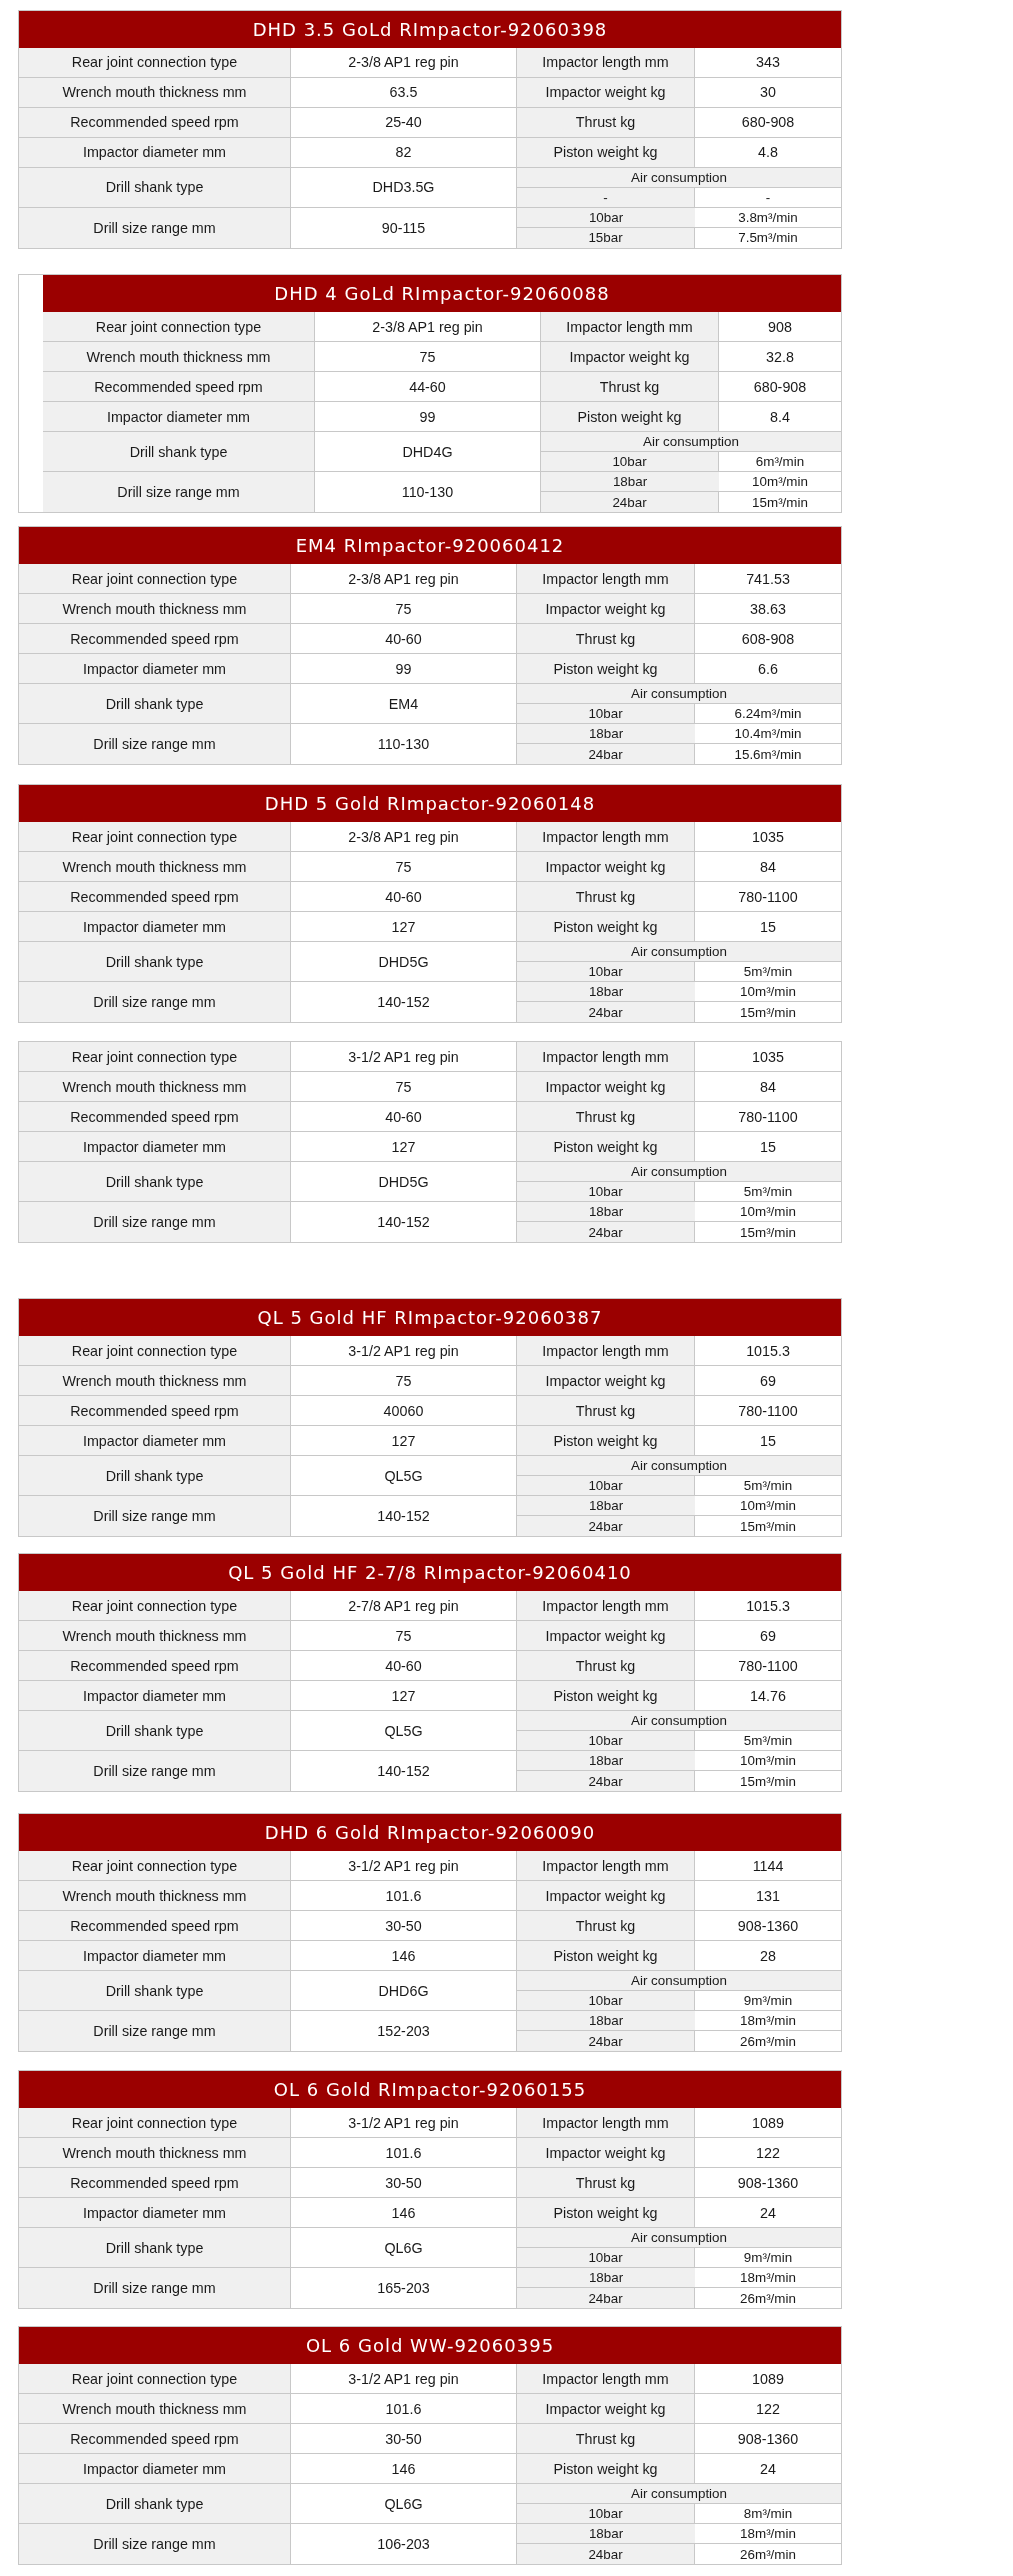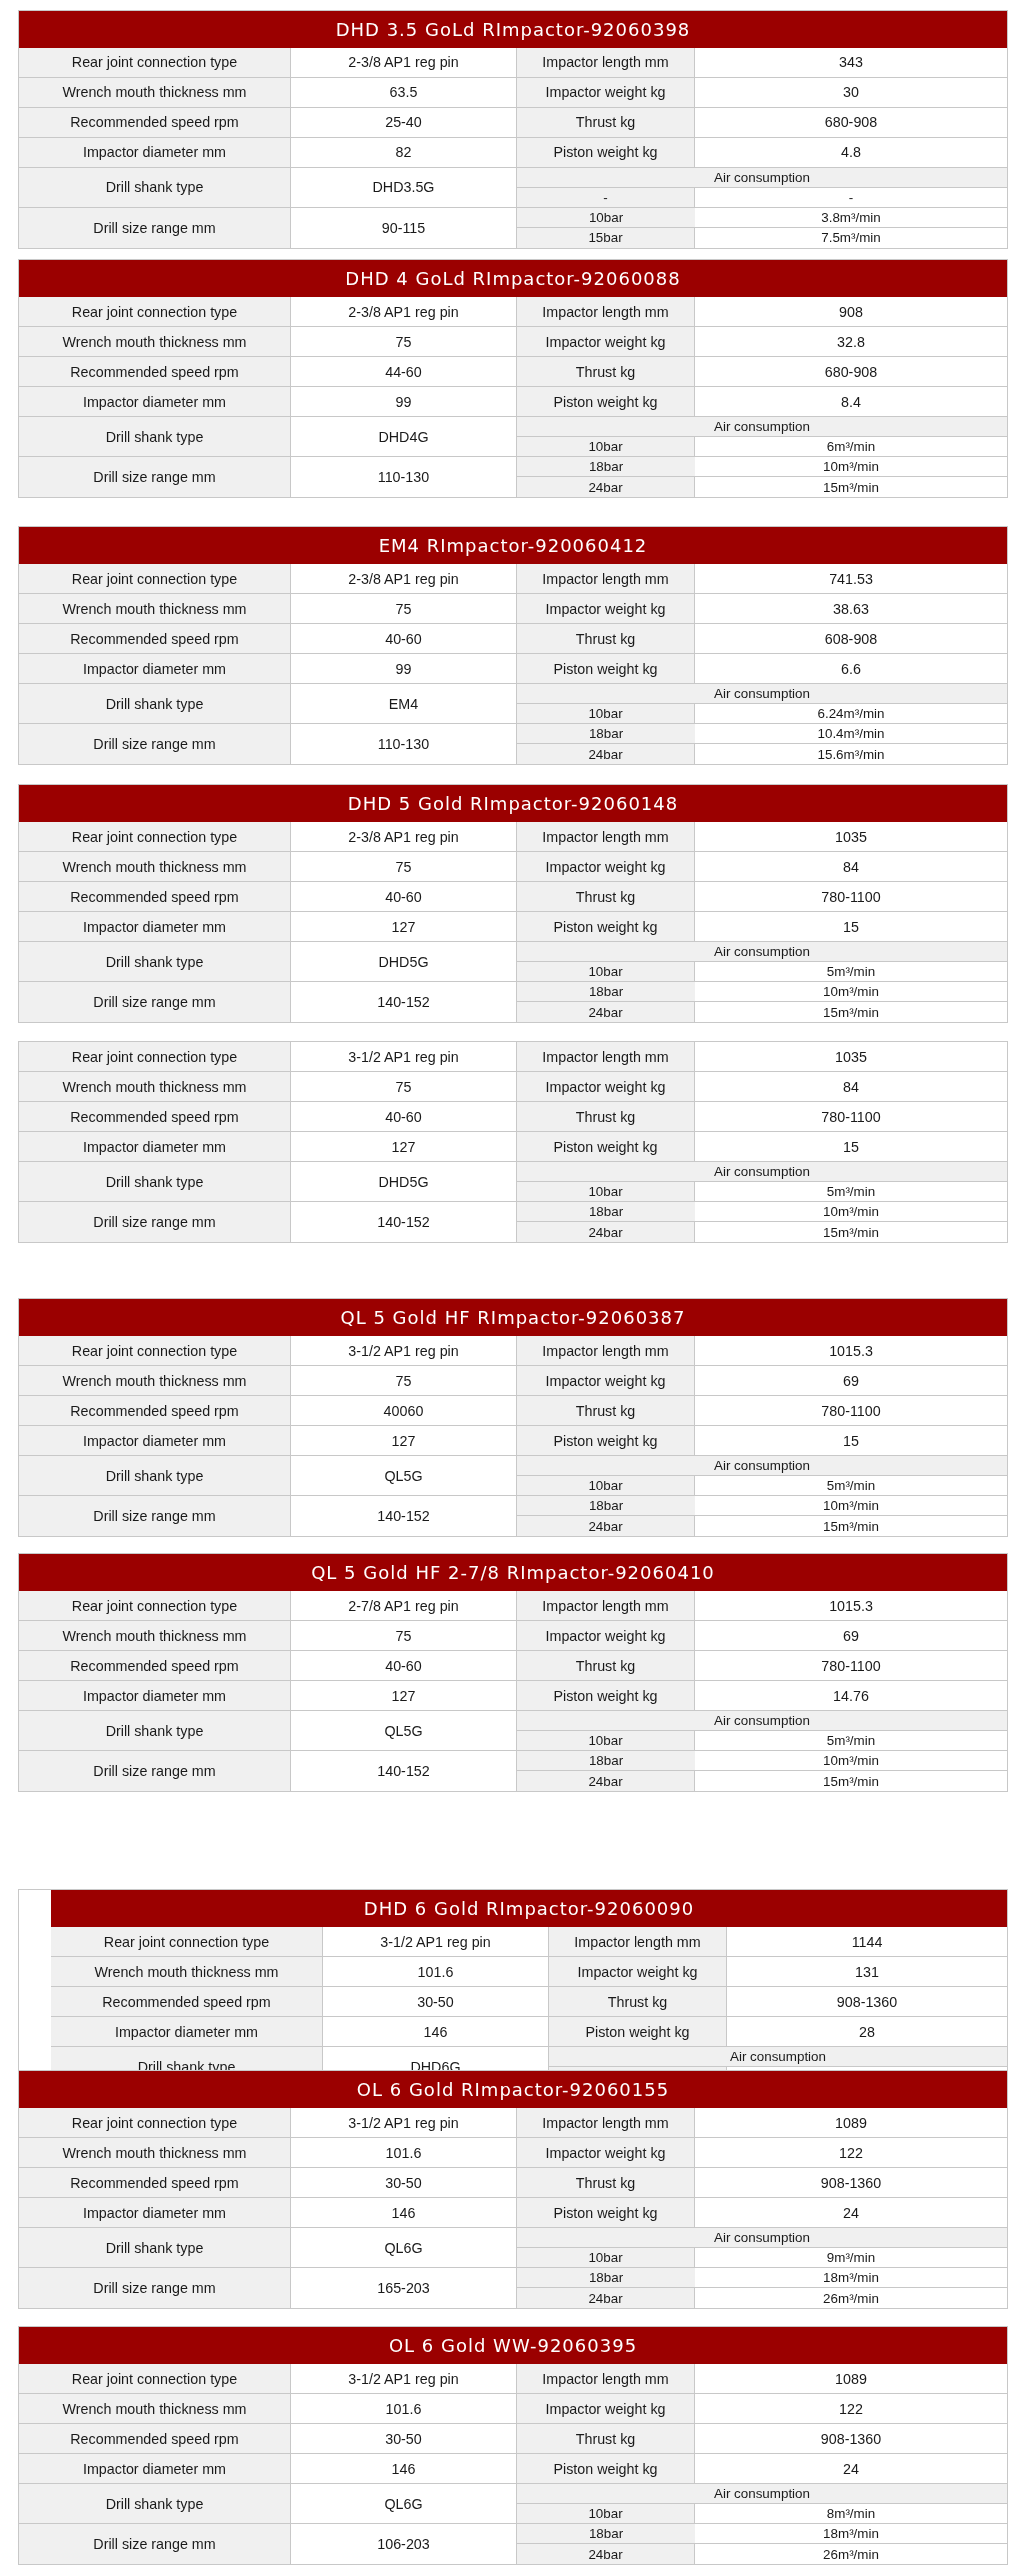--- a/index.html
+++ b/index.html
@@ -1,17 +1,17 @@
 <!DOCTYPE html>
 <html><head>
 <meta charset="utf-8">
 <style>
   html, body { margin: 0; padding: 0; background: #ffffff; }
   body { width: 1014px; height: 2576px; position: relative; font-family: "Liberation Sans", "DejaVu Sans", sans-serif; color: #1a1a1a; overflow: hidden; }
-  .spec-table { position: absolute; left: 18px; width: 990px; border: 1px solid #c8c8c8; box-sizing: border-box; background: #fff; }
+  .spec-table { position: absolute; left: 18px; width: 824px; border: 1px solid #c8c8c8; box-sizing: border-box; background: #fff; }
   .spec-title { height: 37px; background: #9b0000; color: #ffffff; font-family: "DejaVu Sans", sans-serif; font-size: 18px; letter-spacing: 1px; display: flex; align-items: center; justify-content: center; }
   .grid { display: grid; grid-template-columns: 272px 226px 178px 1fr; }
   .cell { display: flex; align-items: center; justify-content: center; font-size: 14.3px; border-right: 1px solid #c8c8c8; border-bottom: 1px solid #c8c8c8; box-sizing: border-box; height: 30px; text-align: center; white-space: nowrap; }
   .cell:nth-child(4n) { border-right: none; }
   .lbl { background: #f0f0f0; }
   .val { background: #ffffff; }
   .lower { display: grid; grid-template-columns: 272px 226px 1fr; }
   .lower .left-col { display: grid; grid-template-rows: 40px 40px; }
   .lower .left-col .cell { height: auto; text-align: right; }
   .lower .left-col .cell:last-child { border-bottom: none; }
@@ -61,21 +61,21 @@
         <div class="cell air-head">Air consumption</div>
         <div class="cell lbl">-</div>
         <div class="cell val air-v">-</div>
         <div class="cell lbl">10bar</div>
         <div class="cell val air-v">3.8m³/min</div>
         <div class="cell lbl last">15bar</div>
         <div class="cell val air-v last">7.5m³/min</div>
       </div>
     </div>
   </div>
-    <div class="spec-table" style="top: 259px;">
+    <div class="spec-table" style="top: 274px; padding-left: 24px;">
     <div class="spec-title">DHD 4 GoLd RImpactor-92060088</div>
     <div class="grid">
       <div class="cell lbl">Rear joint connection type</div>
       <div class="cell val">2-3/8 AP1 reg pin</div>
       <div class="cell lbl">Impactor length mm</div>
       <div class="cell val">908</div>
 
       <div class="cell lbl">Wrench mouth thickness mm</div>
       <div class="cell val">75</div>
       <div class="cell lbl">Impactor weight kg</div>
@@ -318,21 +318,21 @@
         <div class="cell air-head">Air consumption</div>
         <div class="cell lbl">10bar</div>
         <div class="cell val air-v">5m³/min</div>
         <div class="cell lbl">18bar</div>
         <div class="cell val air-v">10m³/min</div>
         <div class="cell lbl last">24bar</div>
         <div class="cell val air-v last">15m³/min</div>
       </div>
     </div>
   </div>
-    <div class="spec-table" style="top: 1889px; padding-left: 32px;">
+    <div class="spec-table" style="top: 1813px;">
     <div class="spec-title">DHD 6 Gold RImpactor-92060090</div>
     <div class="grid">
       <div class="cell lbl">Rear joint connection type</div>
       <div class="cell val">3-1/2 AP1 reg pin</div>
       <div class="cell lbl">Impactor length mm</div>
       <div class="cell val">1144</div>
 
       <div class="cell lbl">Wrench mouth thickness mm</div>
       <div class="cell val">101.6</div>
       <div class="cell lbl">Impactor weight kg</div>

